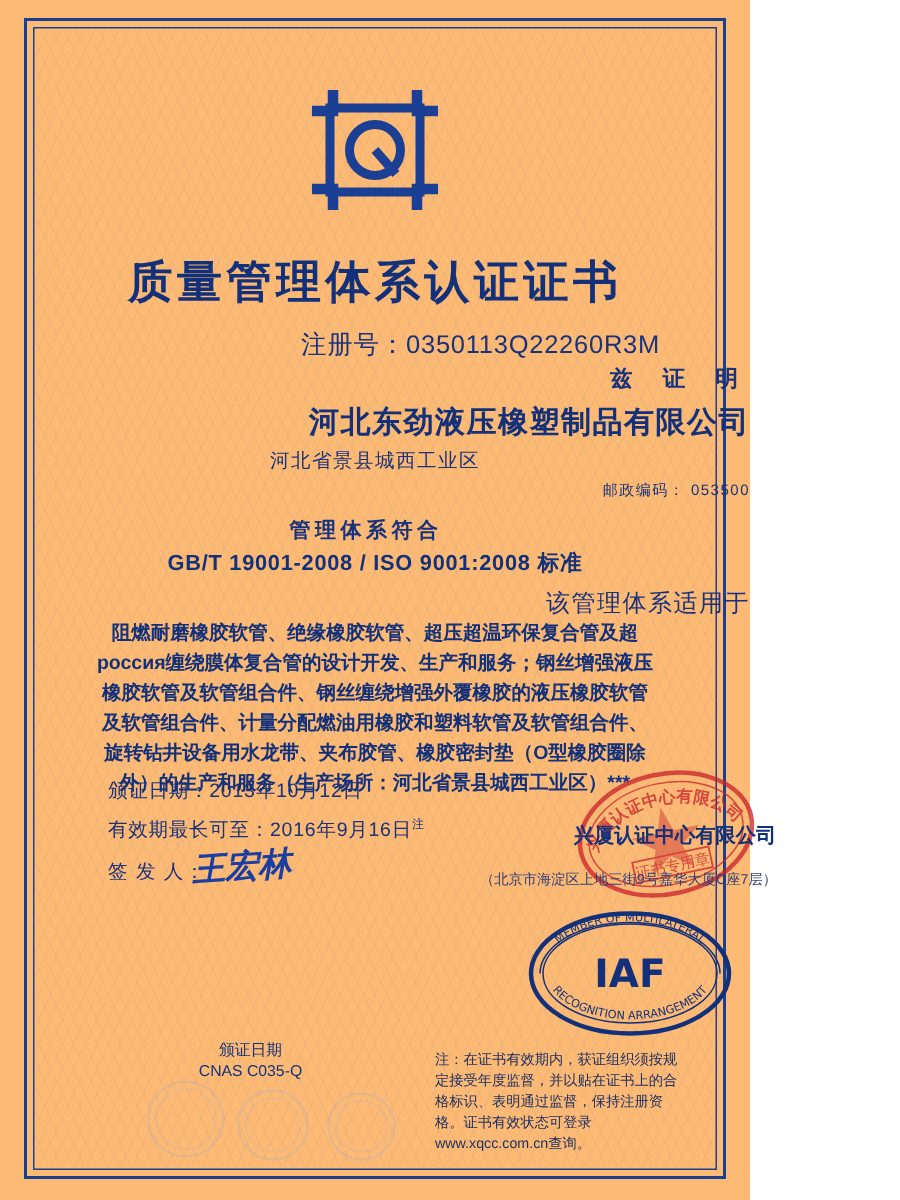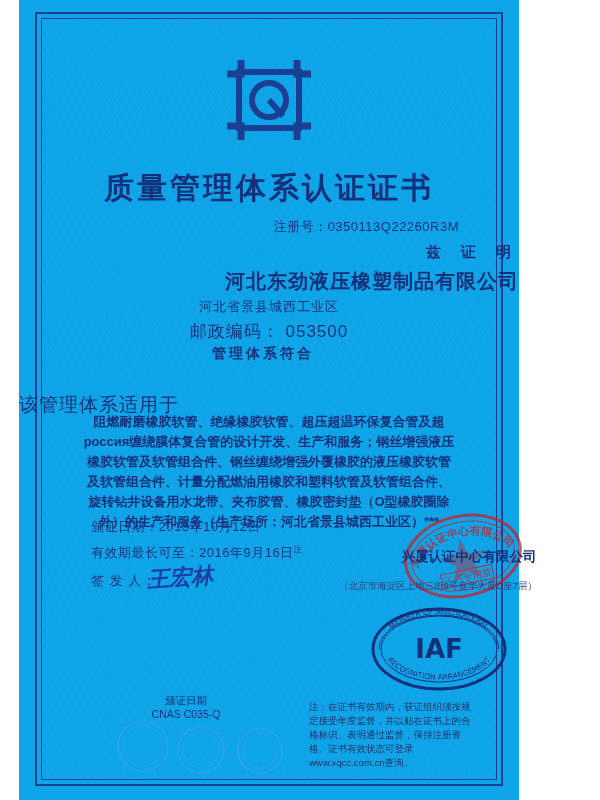--- a/index.html
+++ b/index.html
@@ -5,23 +5,22 @@
   html,body{margin:0;padding:0;}
   body{
     width:600px;height:800px;
     background:#ffffff;
     font-family:"Liberation Sans","DejaVu Sans",sans-serif;
     overflow:hidden;
   }
   .page{
     position:relative;
     width:500px;height:800px;
-    background:#0ea5e9;
+    background:#fdba74;
     box-sizing:border-box;
-    margin-left:19px;
   }
   
   .frame-outer{
     position:absolute;left:16px;top:12px;right:16px;bottom:14px;
     border:2px solid #1a3f8f;
   }
   .frame-inner{
     position:absolute;left:22px;top:18px;right:22px;bottom:20px;
     border:1px solid #1a3f8f;
   }
@@ -43,49 +42,49 @@
     position:absolute;left:0;right:0;top:168px;
     text-align:center;
     font-size:30px;
     font-weight:bold;
     letter-spacing:3px;
     color:#12317a;
     font-family:"DejaVu Sans","Liberation Sans",sans-serif;
   }
   .reg-no{
     position:absolute;right:60px;top:218px;
-    font-size:13px;color:#18327c;letter-spacing:0.5px;
+    font-size:17px;color:#18327c;letter-spacing:0.5px;
   }
   .hereby{
     position:absolute;left:0;right:0;top:243px;
     text-align:right;font-size:15px;color:#18327c;letter-spacing:8px;font-weight:bold;
   }
   .company{
     position:absolute;left:0;right:0;top:268px;
     text-align:right;font-size:20px;font-weight:bold;color:#12317a;letter-spacing:1px;
   }
   .address{
     position:absolute;left:0;right:0;top:298px;
     text-align:center;font-size:13px;color:#18327c;letter-spacing:1px;
   }
   .postcode{
     position:absolute;left:0;right:0;top:320px;
-    text-align:center;font-size:17px;color:#18327c;letter-spacing:1px;
+    text-align:right;font-size:10px;color:#18327c;letter-spacing:1px;
   }
   .conform-label{
     position:absolute;left:0;right:12px;top:345px;
     text-align:center;font-size:14px;color:#18327c;letter-spacing:3px;font-weight:bold;
   }
   .standard{
     position:absolute;left:0;right:0;top:366px;
     text-align:center;font-size:14.5px;color:#12317a;font-weight:bold;letter-spacing:0.5px;
   }
   .scope-label{
     position:absolute;left:0;right:0;top:392px;
-    text-align:left;font-size:19px;color:#18327c;letter-spacing:1px;
+    text-align:right;font-size:16px;color:#18327c;letter-spacing:1px;
   }
   .scope-body{
     position:absolute;left:62px;right:62px;top:412px;
     text-align:center;font-size:13px;line-height:20px;color:#12317a;
     font-weight:bold;
   }
 
   .issue-date{
     position:absolute;left:72px;top:518px;
     font-size:13px;color:#18327c;letter-spacing:0.5px;
@@ -170,20 +169,21 @@
     </svg>
   </div>
 
   <div class="title">质量管理体系认证证书</div>
   <div class="reg-no">注册号：0350113Q22260R3M</div>
   <div class="hereby">兹 证 明</div>
   <div class="company">河北东劲液压橡塑制品有限公司</div>
   <div class="address">河北省景县城西工业区</div>
   <div class="postcode">邮政编码： 053500</div>
   <div class="conform-label">管理体系符合</div>
+  <div class="standard">GB/T 19001-2008 / ISO 9001:2008 标准</div>
   <div class="scope-label">该管理体系适用于</div>
   <div class="scope-body">阻燃耐磨橡胶软管、绝缘橡胶软管、超压超温环保复合管及超россия缠绕膜体复合管的设计开发、生产和服务；钢丝增强液压橡胶软管及软管组合件、钢丝缠绕增强外覆橡胶的液压橡胶软管及软管组合件、计量分配燃油用橡胶和塑料软管及软管组合件、旋转钻井设备用水龙带、夹布胶管、橡胶密封垫（O型橡胶圈除外）的生产和服务（生产场所：河北省景县城西工业区）***</div>
 
   <div class="issue-date">颁证日期：2013年10月12日</div>
   <div class="valid-until">
     <span>有效期最长可至：2016年9月16日</span><span class="sup">注</span>
   </div>
   <div class="signer">签 发 人：</div>
   <div class="signature">王宏林</div>
 

